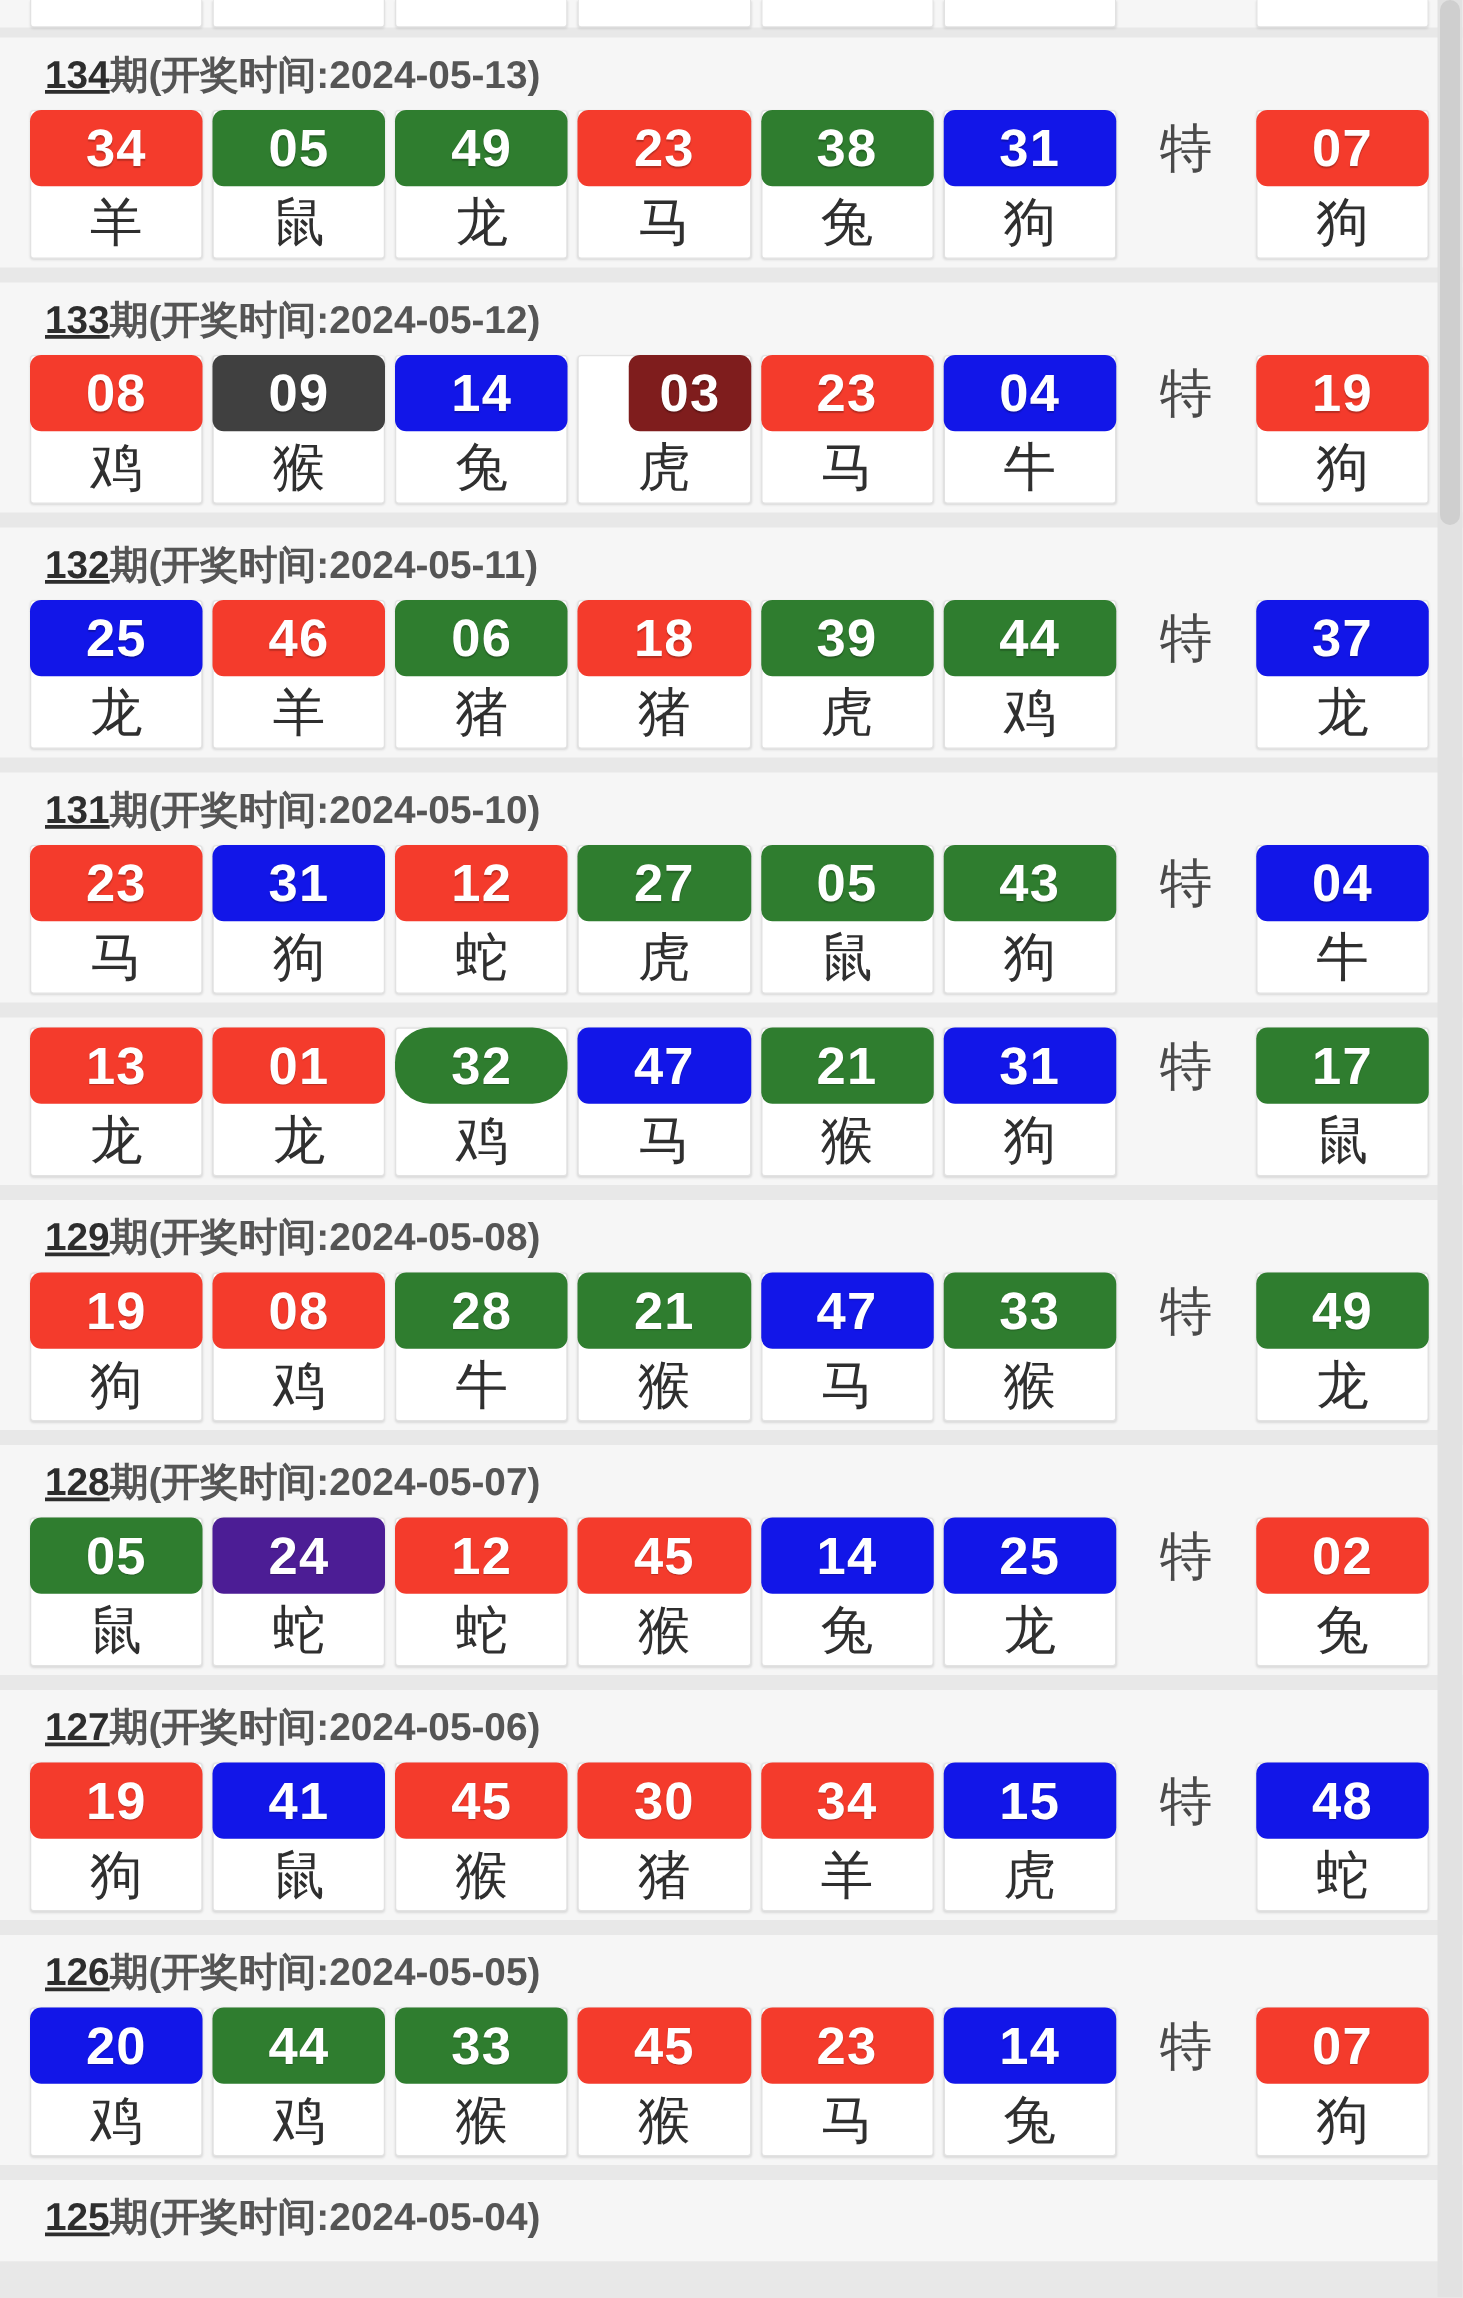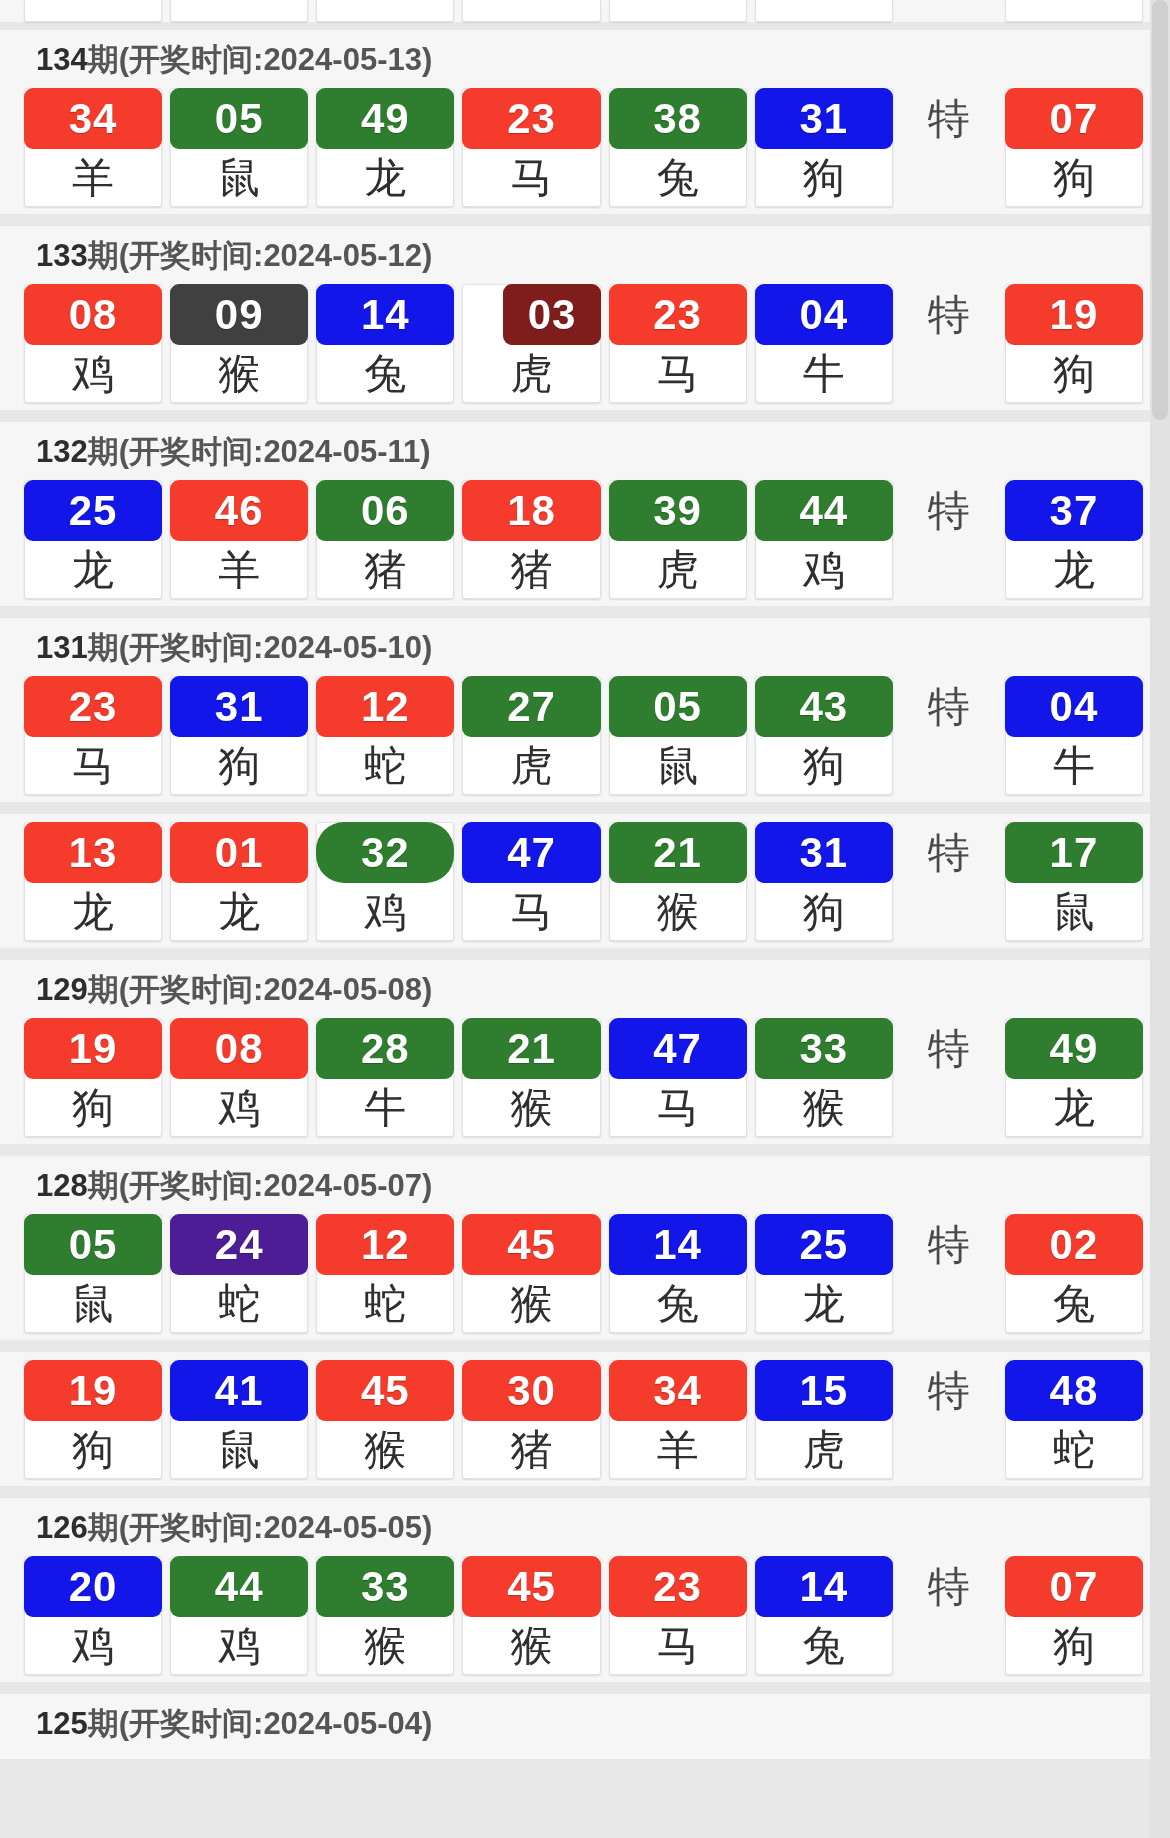--- a/index.html
+++ b/index.html
@@ -38,21 +38,21 @@
     padding:8px 0 7px;
     margin-bottom:12px;
   }
   .period-header {
     height:44px; line-height:44px;
     padding-left:36px;
     font-size:31px; font-weight:bold;
     margin-bottom:6px;
     white-space:nowrap;
   }
-  .p-no   { color:#2d2d2d; }
+  .p-no   { color:#2d2d2d;text-decoration:underline; }
   .p-time { color:#555555; }
   .row-grid {
     display:grid;
     grid-template-columns:repeat(6,1fr) 96px 1fr;
     column-gap:8px;
     padding:0 27px 0 24px;
     align-items:start;
   }
   .num-cell {
     background:#ffffff;
@@ -352,20 +352,23 @@
       </div>
         <div class="te-label">特</div>
       <div class="num-cell">
         <div class="ball" style="background: rgb(244, 59, 44);">02</div>
         <div class="zodiac">兔</div>
       </div>
     </div>
   </section>
 
   <section class="period-block">
+    <div class="period-header">
+      <span class="p-no">127</span><span class="p-time">期(开奖时间:2024-05-06)</span>
+    </div>
     <div class="row-grid">
 
       <div class="num-cell">
         <div class="ball" style="background: rgb(244, 59, 44);">19</div>
         <div class="zodiac">狗</div>
       </div>
         <div class="num-cell">
         <div class="ball" style="background: rgb(18, 22, 232);">41</div>
         <div class="zodiac">鼠</div>
       </div>

